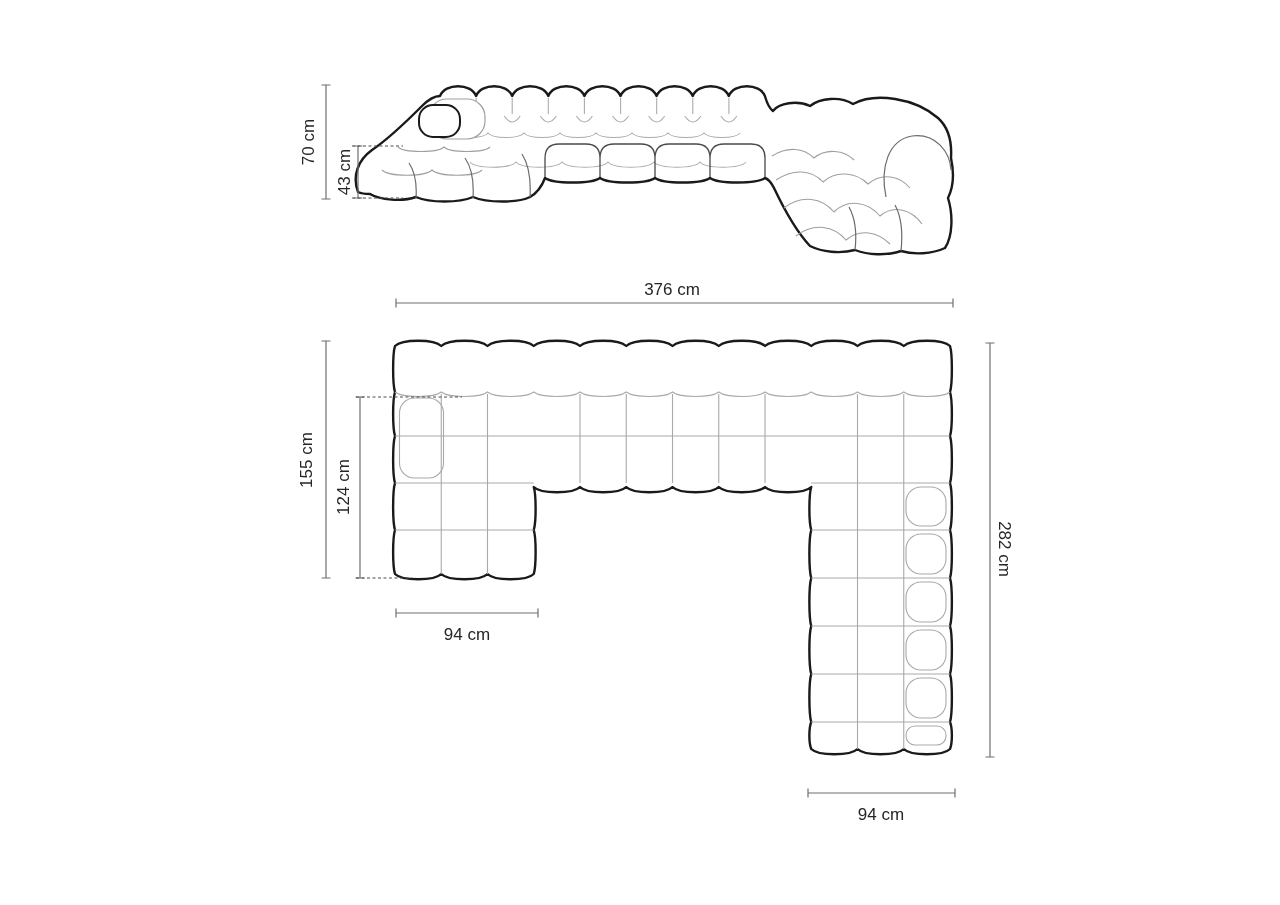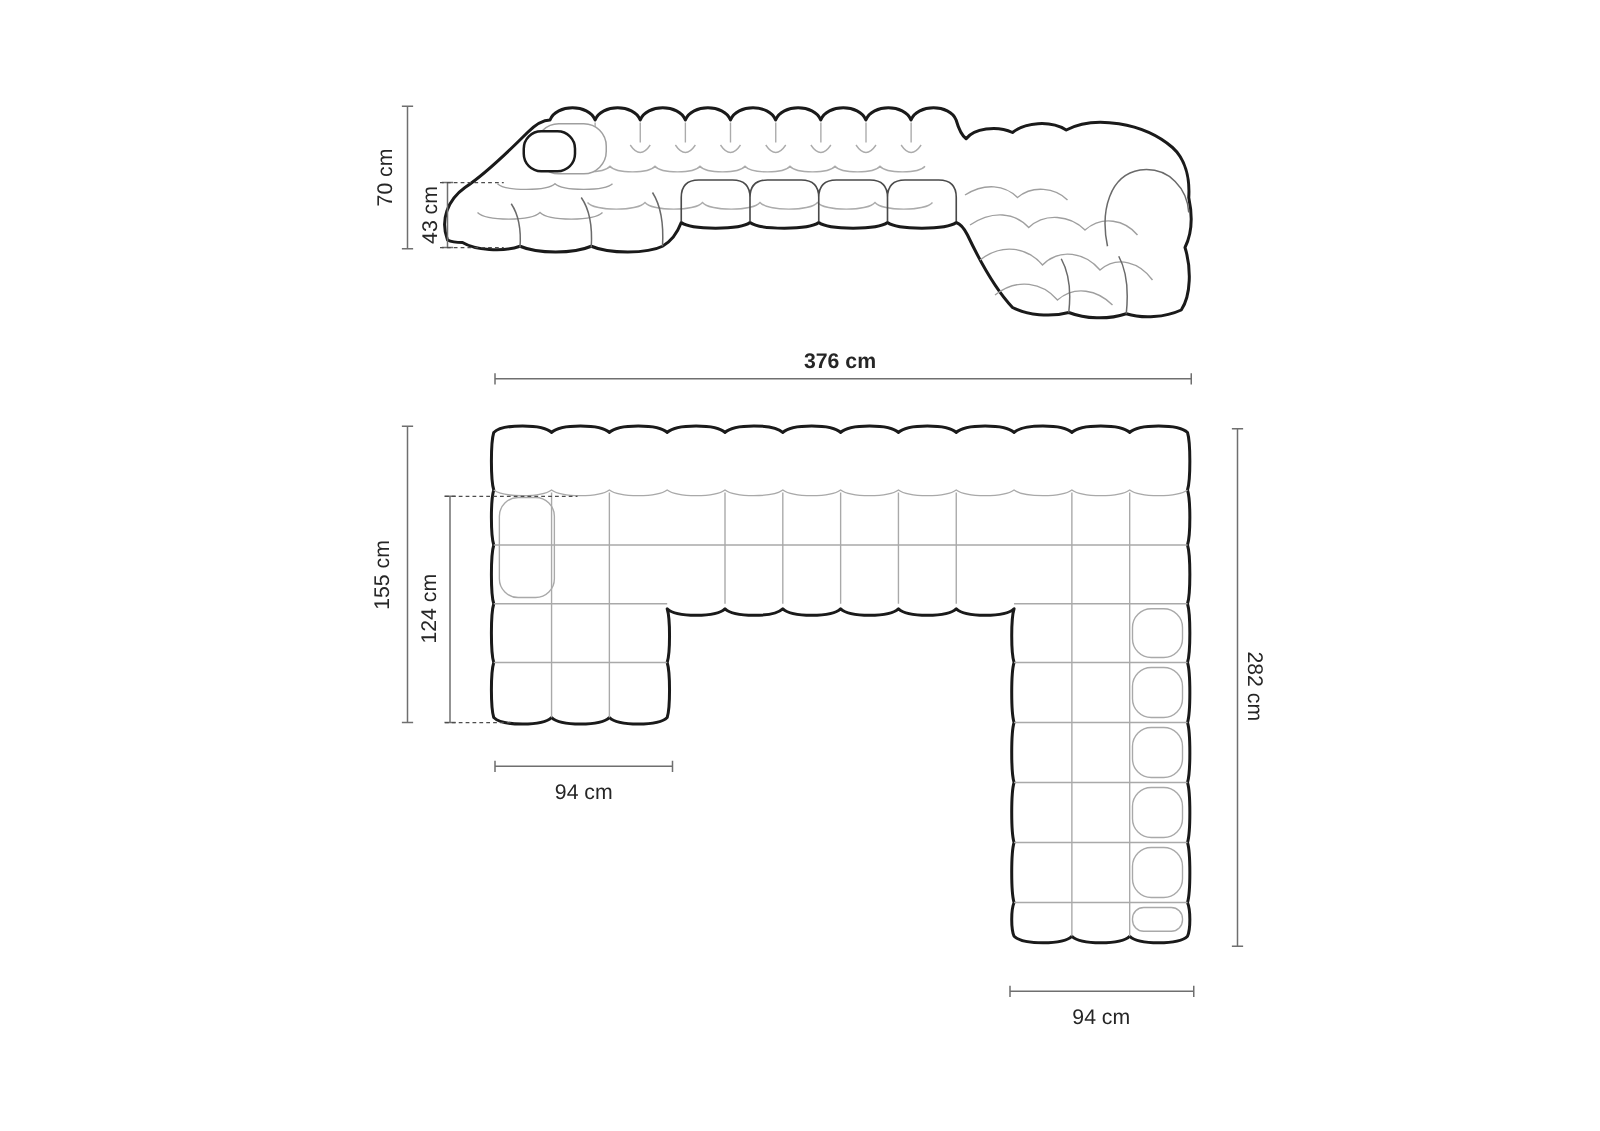--- a/index.html
+++ b/index.html
@@ -224,21 +224,21 @@
       <path d="M 808 793 H 955"></path>
       <path d="M 808 788.5 V 797.5 M 955 788.5 V 797.5"></path>
       <path stroke="#4d4d4d" stroke-width="1" stroke-dasharray="3 2.5" d="M 356 397 H 462 M 356 578 H 412"></path>
     </g>
   </svg>
 
   <div class="dim-label rot-ccw" style="left:308px; top:142px;">70 cm</div>
 
   <div class="dim-label rot-ccw" style="left:344px; top:172px;">43 cm</div>
 
-  <div class="dim-label" style="left:672px; top:289px;font-weight:bold;">376 cm</div>
+  <div class="dim-label" style="left:672px; top:289px;">376 cm</div>
 
   <div class="dim-label rot-ccw" style="left:306px; top:460px;">155 cm</div>
 
   <div class="dim-label rot-ccw" style="left:343px; top:487px;">124 cm</div>
 
   <div class="dim-label rot-cw" style="left:1004px; top:549px;">282 cm</div>
 
   <div class="dim-label" style="left:467px; top:634px;">94 cm</div>
 
   <div class="dim-label" style="left:881px; top:814px;">94 cm</div>

